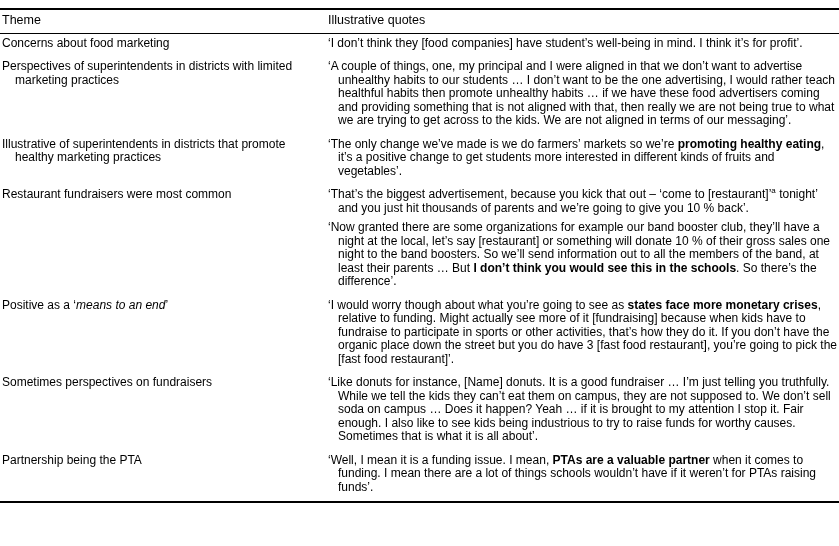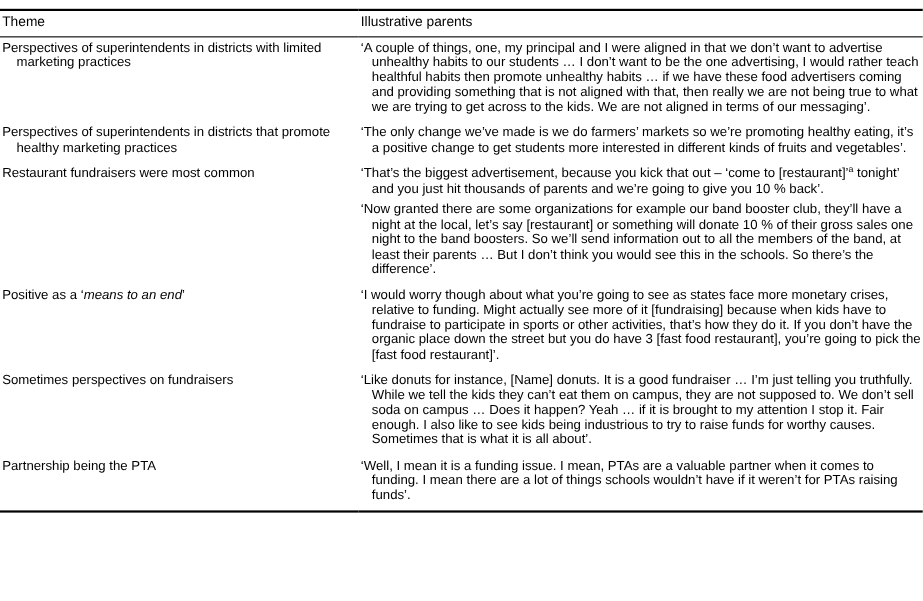--- a/index.html
+++ b/index.html
@@ -43,51 +43,59 @@
   .hang-theme {
     padding-left: 13px;
     text-indent: -13px;
     margin: 0;
   }
   .quote-para {
     padding-left: 10px;
     text-indent: -10px;
     margin: 0 0 6px 0;
   }
-  b { font-weight: normal; margin-top: 38px; }
+  b { font-weight: bold; margin-top: 38px; }
   i { }
   sup { font-size: 8px; line-height: 0; }
 </style>
 </head>
 <body>
 
 <div class="page">
   <table class="themes-table">
     <colgroup>
       <col class="theme-col">
       <col class="quote-col">
     </colgroup>
     <thead>
       <tr>
         <th>Theme</th>
-        <th>Illustrative parents</th>
+        <th>Illustrative quotes</th>
       </tr>
     </thead>
     <tbody>
+        <tr>
+          <td>
+            <div class="hang-theme"><span>Concerns about food marketing</span></div>
+          </td>
+          <td>
+            <p class="quote-para"><span>‘I don’t think they [food companies] have student’s well-being in mind. I think it’s for profit’.</span></p>
+          </td>
+        </tr>
         <tr>
           <td>
             <div class="hang-theme"><span>Perspectives of superintendents in districts with limited marketing practices</span></div>
           </td>
           <td>
             <p class="quote-para"><span>‘A couple of things, one, my principal and I were aligned in that we don’t want to advertise unhealthy habits to our students … I don’t want to be the one advertising, I would rather teach healthful habits then promote unhealthy habits … if we have these food advertisers coming and providing something that is not aligned with that, then really we are not being true to what we are trying to get across to the kids. We are not aligned in terms of our messaging’.</span></p>
           </td>
         </tr>
         <tr>
           <td>
-            <div class="hang-theme"><span>Perspectives of superintendents in districts that promote healthy marketing practices</span></div>
+            <div class="hang-theme"><span>Illustrative of superintendents in districts that promote healthy marketing practices</span></div>
           </td>
           <td>
             <p class="quote-para"><span>‘The only change we’ve made is we do farmers’ markets so we’re </span><b>promoting healthy eating</b><span>, it’s a positive change to get students more interested in different kinds of fruits and vegetables’.</span></p>
           </td>
         </tr>
         <tr>
           <td>
             <div class="hang-theme"><span>Restaurant fundraisers were most common</span></div>
           </td>
           <td>

